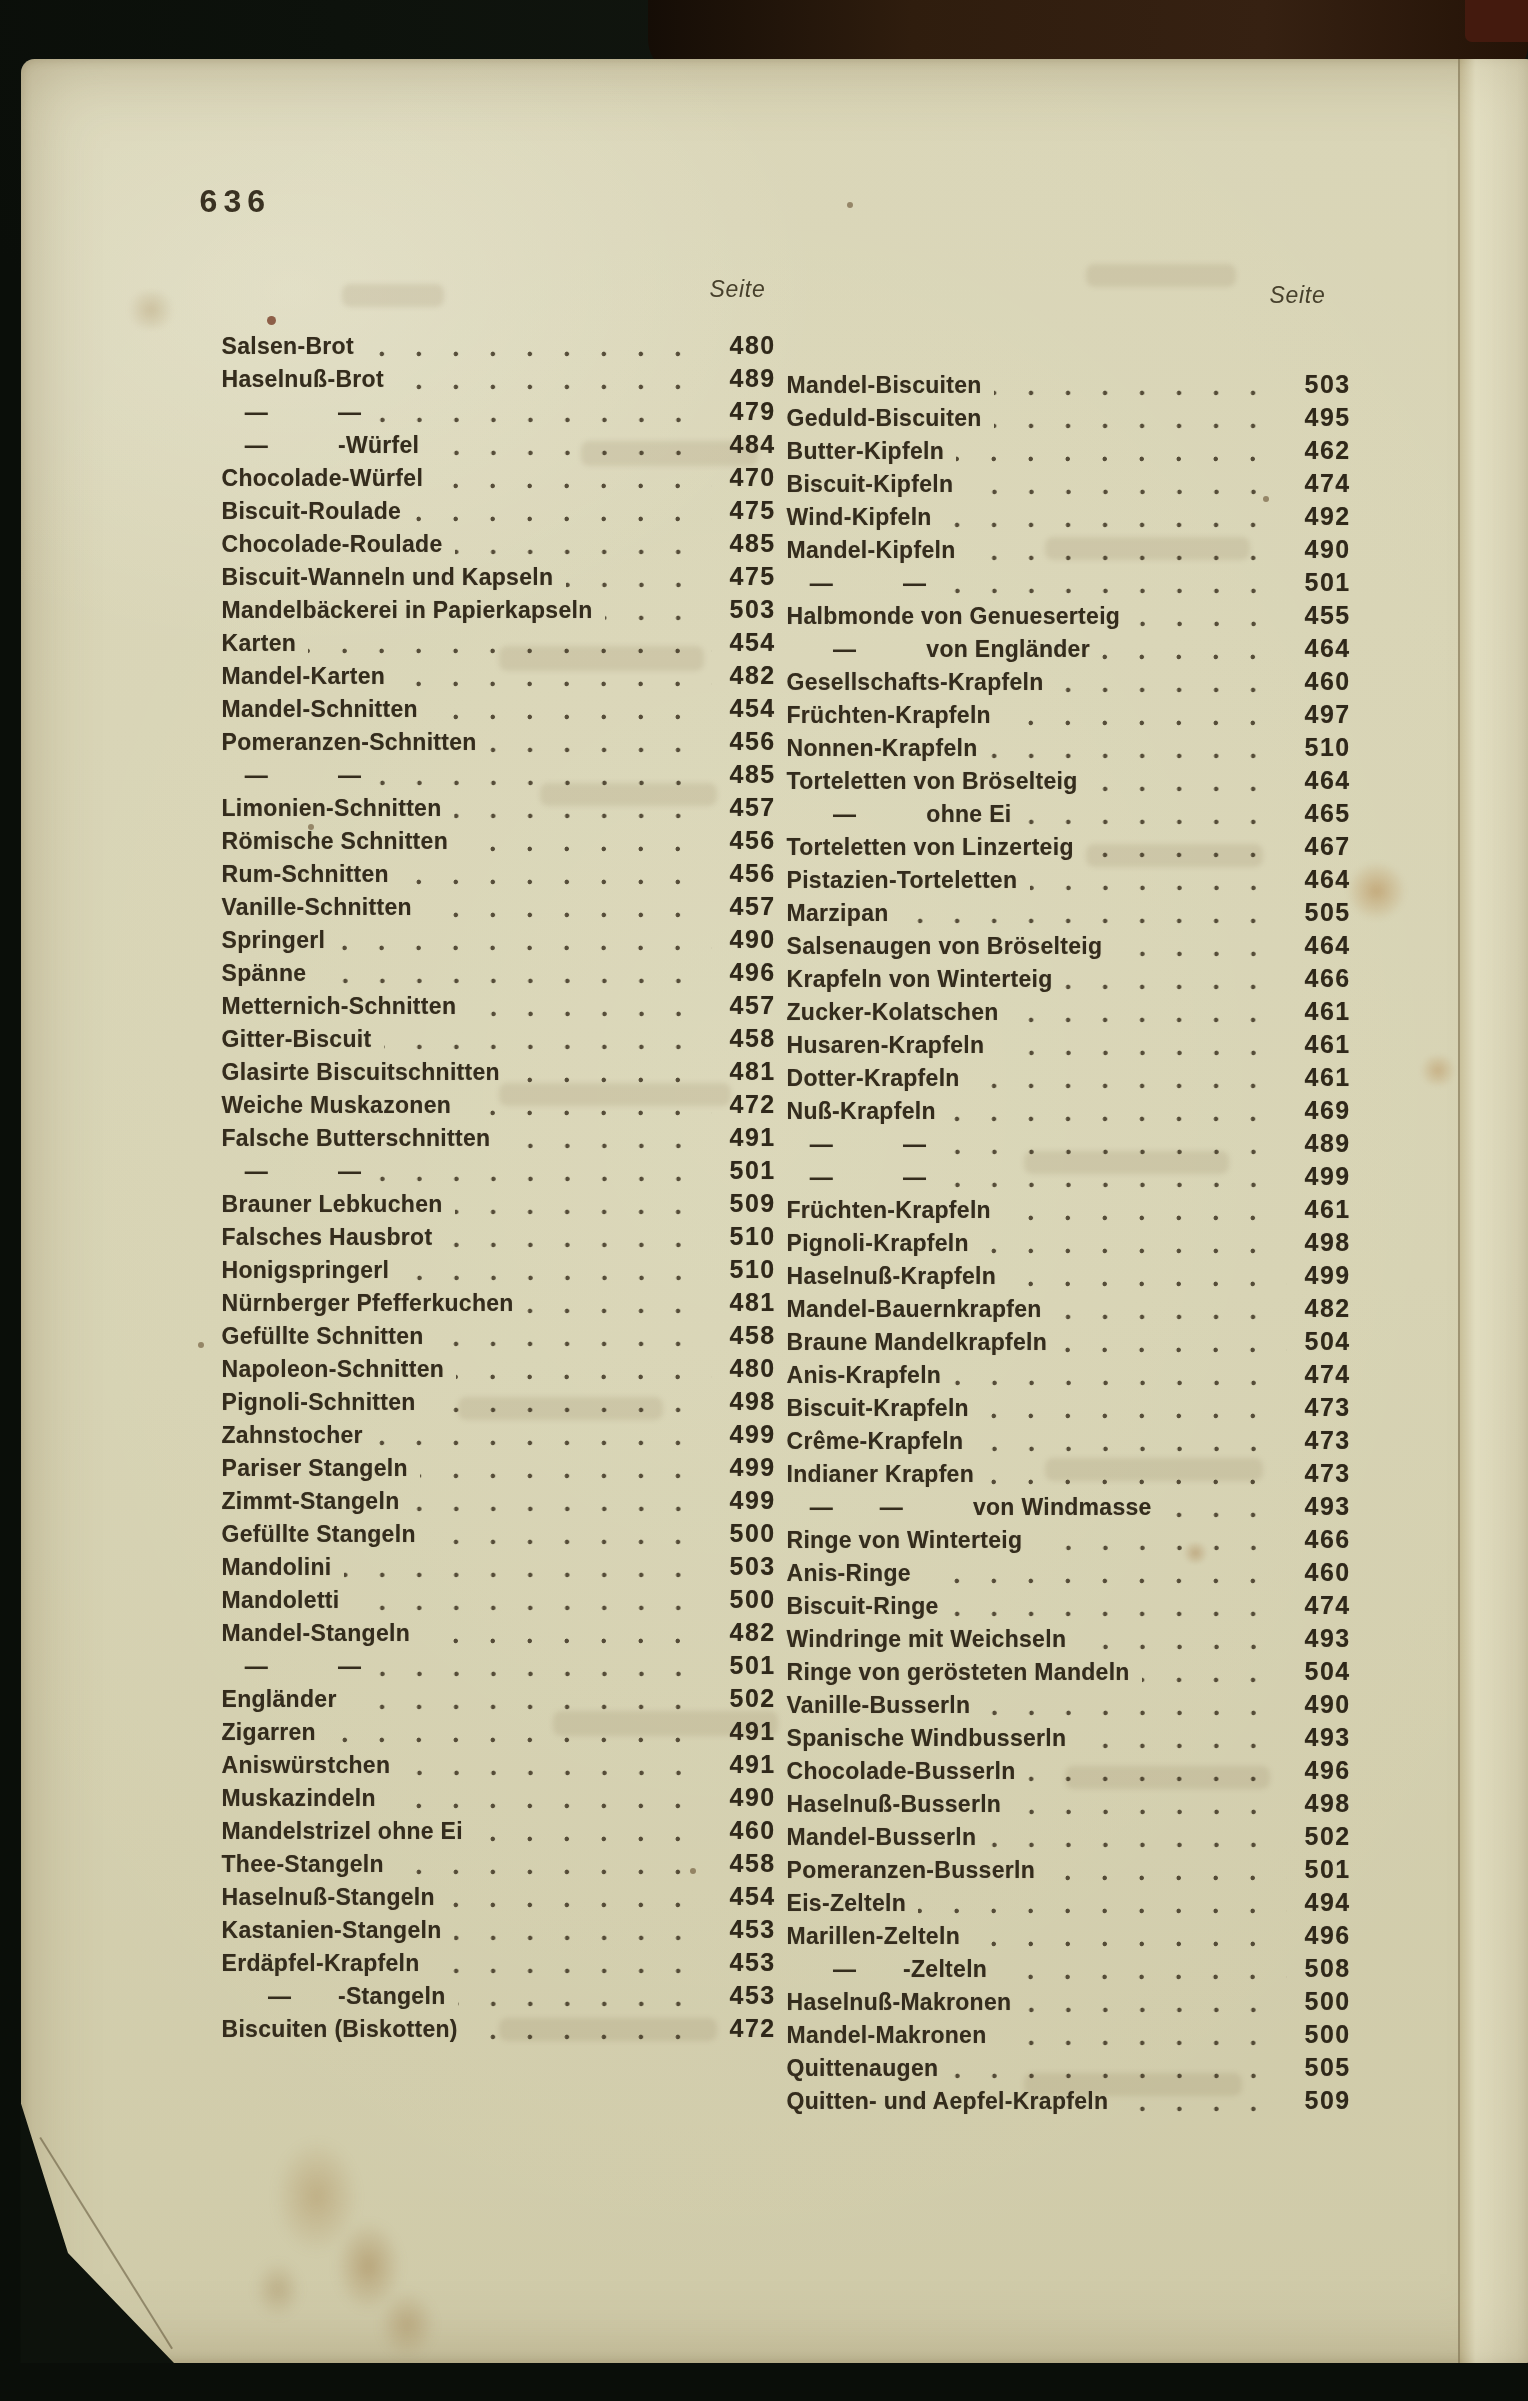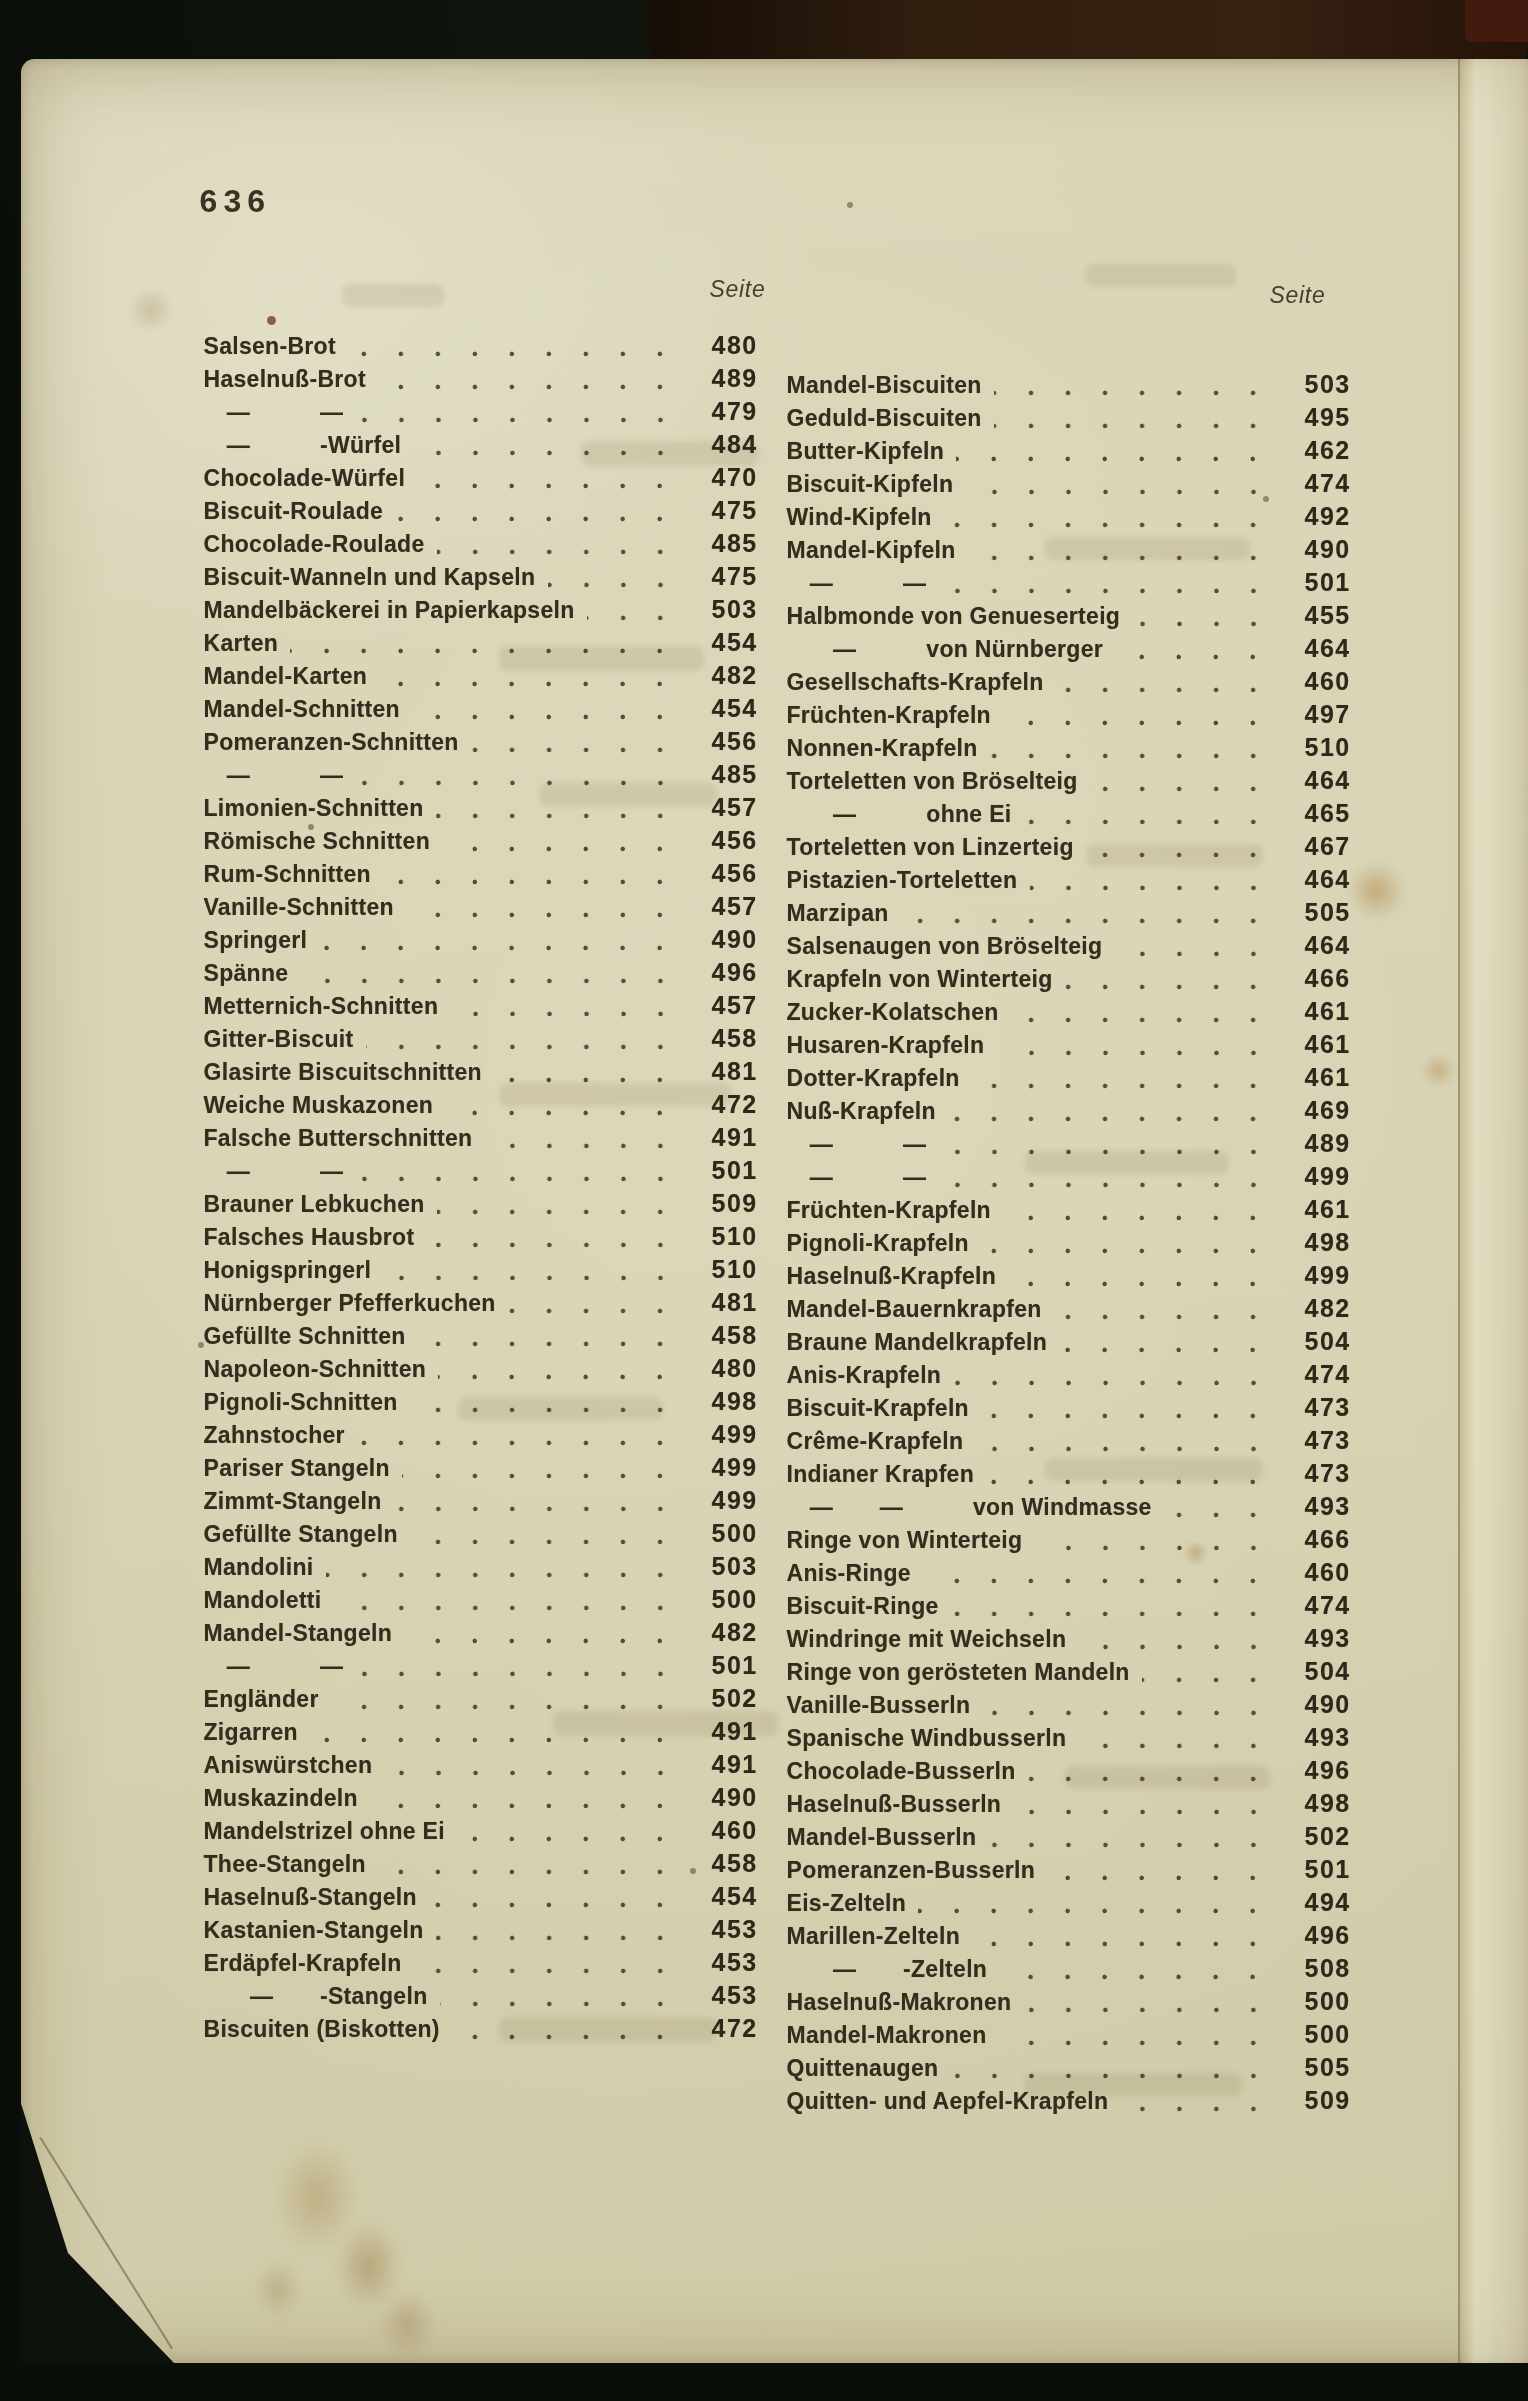--- a/index.html
+++ b/index.html
@@ -27,21 +27,21 @@
   .corner-wedge{position:absolute;left:0;top:0;width:1528px;height:2401px;pointer-events:none;
         clip-path:polygon(20.5px 2102px,68px 2253px,174px 2363px,20.5px 2363px);background:#0d120c;}
   .corner-crease{position:absolute;left:41px;top:2137px;width:249px;height:2px;
         background:rgba(70,58,32,.45);transform:rotate(58deg);transform-origin:left top;}
   .page-number{position:absolute;left:179px;top:124px;font-size:32px;font-weight:700;
         letter-spacing:6.1px;color:#3a3222;}
   .seite{position:absolute;font-size:23px;font-style:italic;color:#47402c;letter-spacing:0.7px;margin-left:15px;}
   .seite-left{left:674px;top:217px;}
   .seite-right{left:1234px;top:223px;}
   .col{position:absolute;top:272px;}
-  .col-left{left:183px;width:554px;}
+  .col-left{left:201px;width:554px;}
   .col-right{left:766px;width:564px;margin-top:39px;}
   .row{display:flex;align-items:baseline;height:33px;}
   .name{white-space:pre;font-size:23px;font-weight:700;color:#342c1d;letter-spacing:0.3px;
         text-shadow:0 0 0.7px rgba(45,35,18,.35);}
   .leader{flex:1 1 auto;height:5.5px;align-self:flex-end;margin:0 8.2px 7.5px 12.3px;
         background-image:radial-gradient(circle at 2.7px 2.7px, rgba(62,52,34,.85) 1.8px, transparent 2.5px);
         background-size:37px 5.5px;background-repeat:repeat-x;background-position:right bottom;}
   .num{font-size:25px;font-weight:700;color:#2f281a;min-width:55px;text-align:right;
         letter-spacing:1.4px;text-shadow:0 0 0.7px rgba(45,35,18,.3);}
   
@@ -469,21 +469,21 @@
           <span class="num">501</span>
         </div>
 
         <div class="row">
           <span class="name">Halbmonde von Genueserteig</span>
           <span class="leader"></span>
           <span class="num">455</span>
         </div>
 
         <div class="row">
-          <span class="name">  —   von Nürnberger</span>
+          <span class="name">  —   von Engländer</span>
           <span class="leader"></span>
           <span class="num">464</span>
         </div>
 
         <div class="row">
           <span class="name">Gesellschafts-Krapfeln</span>
           <span class="leader"></span>
           <span class="num">460</span>
         </div>
 

